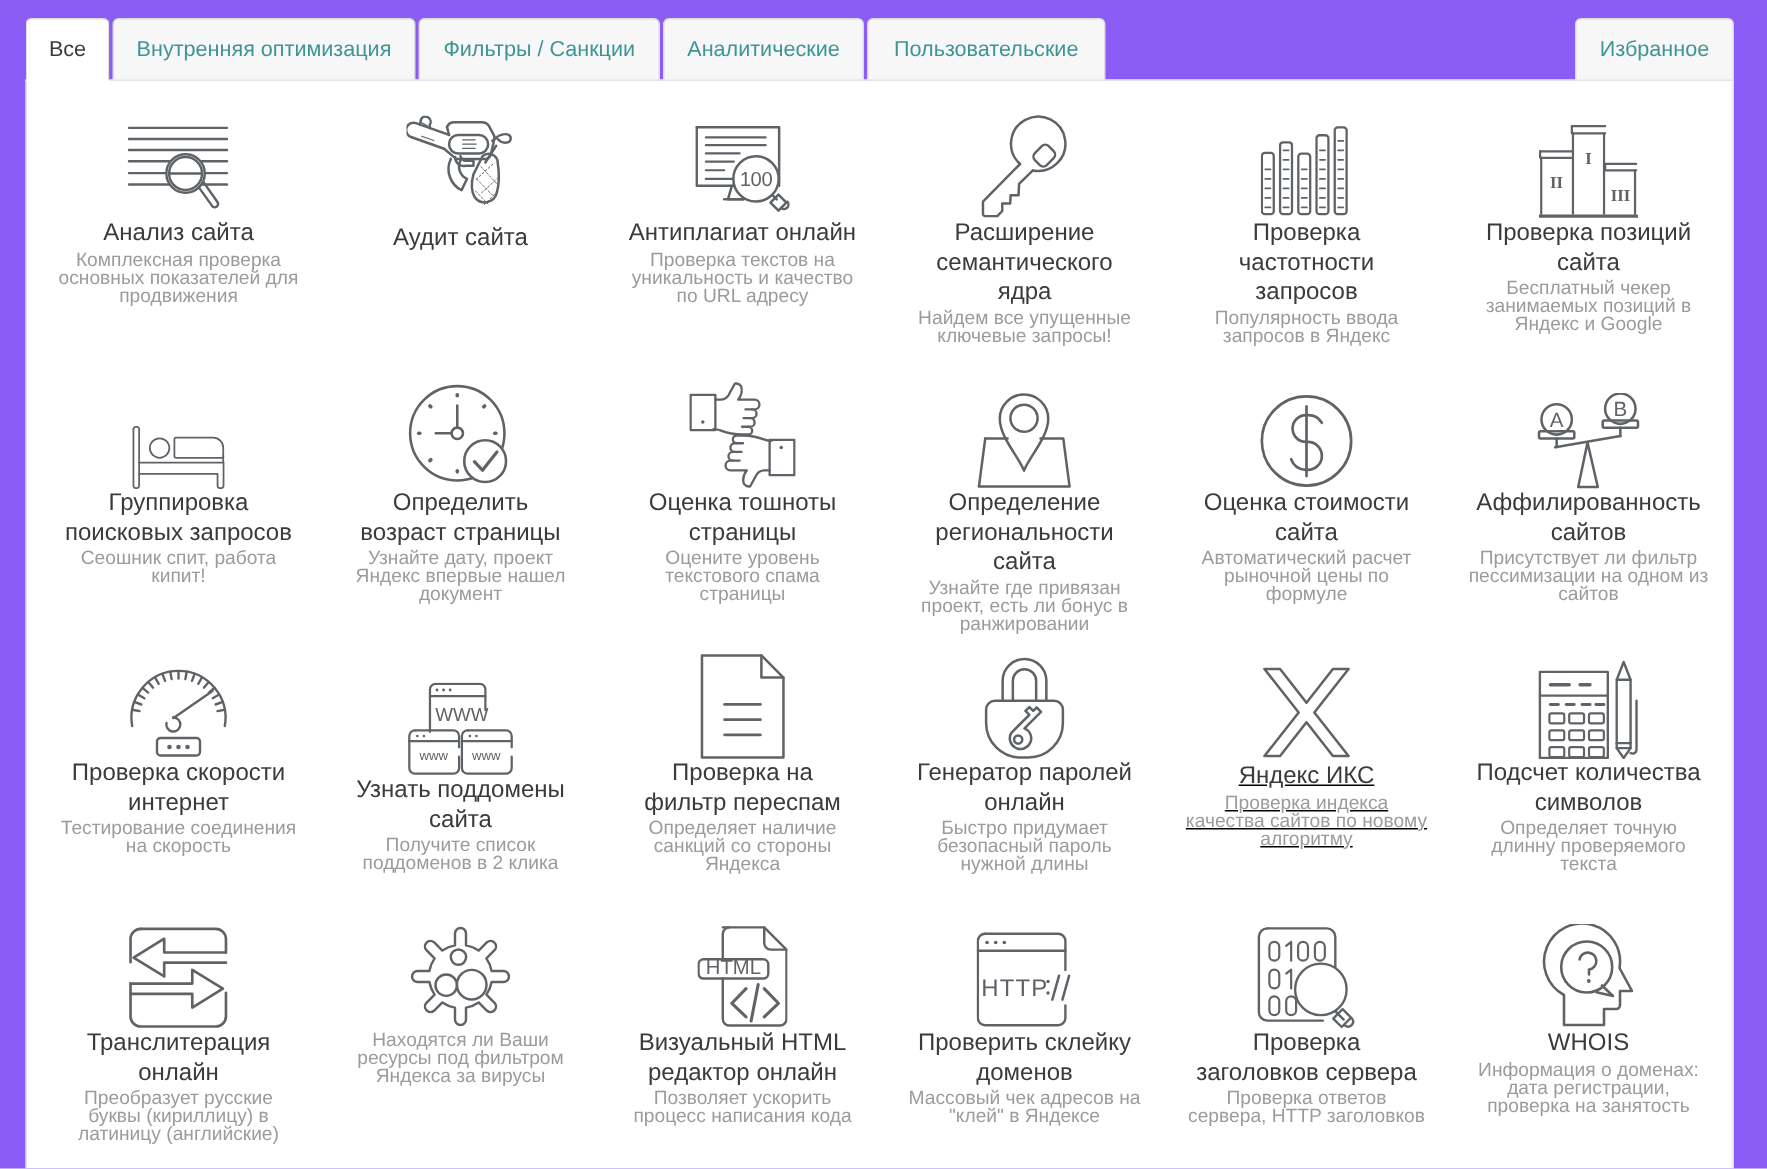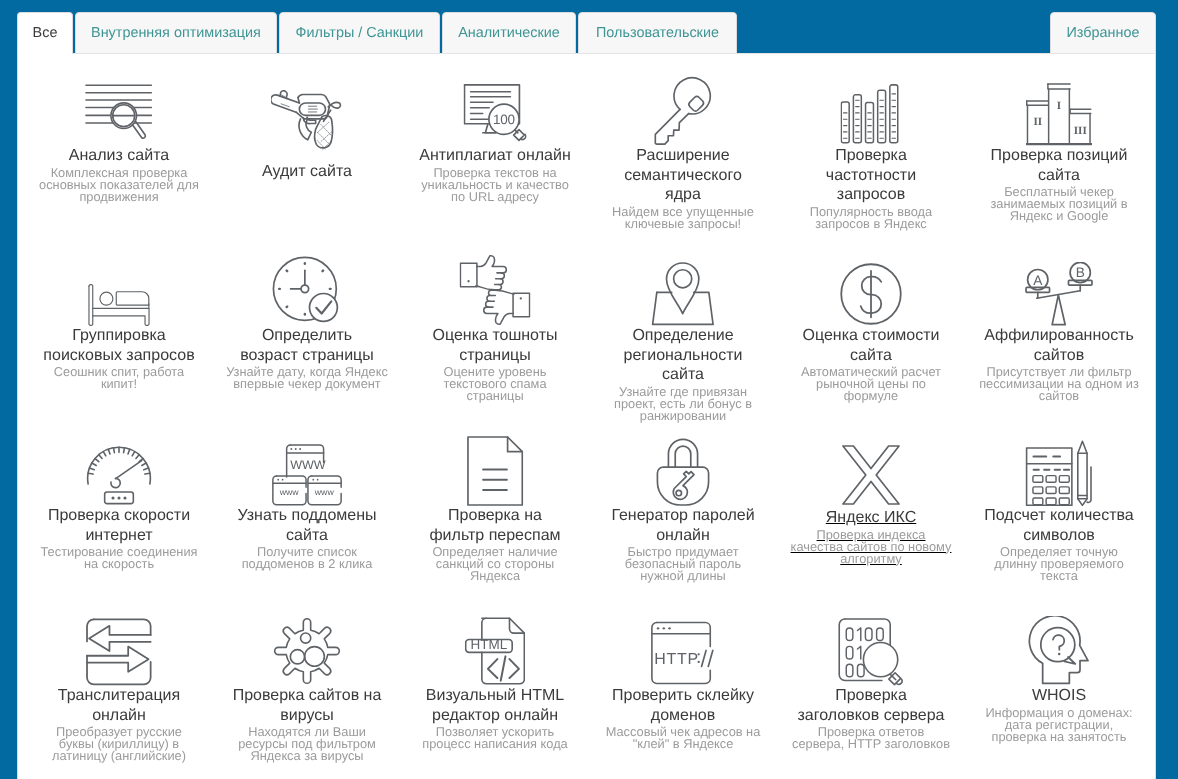--- a/index.html
+++ b/index.html
@@ -4,21 +4,21 @@
 <title>SEO tools</title>
 <style>
   html,body{margin:0;padding:0;}
   body{
     width:1178px;height:779px;overflow:hidden;
     background:#f3f3f3;
     font-family:"Liberation Sans",sans-serif;
     -webkit-font-smoothing:antialiased;
     text-rendering:geometricPrecision;
   }
-  .page{position:relative;width:1178px;height:779px;background:#0369a1;overflow:hidden;}
+  .page{position:relative;width:1178px;height:779px;background:#8b5cf6;overflow:hidden;}
 
   
   .tabbar{position:absolute;left:0;top:0;width:1178px;height:50px;}
   .tab{
     position:absolute;top:12px;height:42px;
     box-sizing:border-box;
     border:1px solid #dcdcdc;
     border-radius:4px 4px 0 0;
     background:#f7f7f7;
     color:#3e9594;
@@ -82,21 +82,21 @@
                 <circle cx="57.5" cy="47" r="19" fill="#fff"></circle>
                 <circle cx="57.5" cy="47" r="16.3"></circle>
                 <path d="M41.2 47 H73.8"></path>
                 <path d="M70.5 60.5 L84.3 79.8 a3.4 3.4 0 0 0 5.1 -4.1 L75.6 56"></path>
               </g>
             </svg>
           </div>
           <div class="t">Анализ сайта</div>
           <div class="d">Комплексная проверка основных показателей для продвижения</div>
         </div>
-        <div class="cell" style="left: 195px; top: 43px;">
+        <div class="cell" style="left: 195px; top: 30px;">
           <div class="ic">
             <svg width="72" height="72" viewBox="0 0 100 100" fill="none" stroke="#5f6367" stroke-width="3" stroke-linecap="round" stroke-linejoin="round" role="img" aria-label="revolver-icon">
               <g stroke-width="2.3">
                 <path d="M39.4 18.0 L8.8 7.1 A6.8 6.8 0 0 0 4.2 19.9 L34.8 30.8"></path>
                 <path d="M12.5 8.4 L13.5 3.3 A1.8 1.8 0 0 1 21.6 8.5 L21.5 11.6"></path>
                 <path d="M14.2 6.7 L19.5 9.7" stroke-width="1.1"></path>
                 <path d="M14.0 19.2 L25.3 23.2" stroke-width="1.1"></path>
                 <path d="M37.5 10.5 a7.5 7.5 0 0 1 6.8 -4.3 H70 a7.5 7.5 0 0 1 6.2 3.2 L80.5 17.5 a5.5 5.5 0 0 1 0.6 5.4 L78 36.5 a5.5 5.5 0 0 1 -5.2 3.7 H46"></path>
                 <path d="M39.4 18.0 L37.5 10.5"></path>
                 <path d="M34.8 30.8 L46 40.2"></path>
@@ -267,21 +267,21 @@
                 </g>
                 <path d="M46 46 V20"></path>
                 <path d="M46 46 H26"></path>
                 <circle cx="46" cy="46" r="5.3" fill="#fff"></circle>
                 <circle cx="72" cy="72" r="19.5" fill="#fff"></circle>
                 <path d="M62 72.5 L69.5 80.5 L83 63.5" stroke-width="3"></path>
               </g>
             </svg>
           </div>
           <div class="t">Определить возраст страницы</div>
-          <div class="d">Узнайте дату, когда Яндекс впервые чекер документ</div>
+          <div class="d">Узнайте дату, проект Яндекс впервые нашел документ</div>
         </div>
         <div class="cell" style="left: 383px; top: 207px;">
           <div class="ic">
             <svg width="71" height="72" viewBox="0 -6 110 108" fill="none" stroke="#5f6367" stroke-width="3" stroke-linecap="round" stroke-linejoin="round" role="img" aria-label="thumbs-icon">
               <g stroke-width="2.4">
                 <path d="M1.4 6.5 H27 V43 H1.4 Z"></path>
                 <circle cx="14" cy="34.5" r="1.8" fill="#5f6367" stroke="none"></circle>
                 <path d="M27 11.5 h5.5 a10 10 0 0 0 8 -4.5 L47 -5 a6.5 6.5 0 0 1 6.5 2.5 q2.5 7 -3 14 H67.5 a5 5 0 0 1 0 10 h-2.5 a4.5 4.5 0 0 1 0 9 h-2 a4.5 4.5 0 0 1 0 9 h-2 a4 4 0 0 1 0 8 h-6 q-12 0 -22 -4 q-4 -1.5 -8 -1.5 H27"></path>
                 <path d="M65 21.5 h-7"></path>
                 <path d="M63 30.5 h-7"></path>
@@ -374,21 +374,21 @@
                 <path d="M32 72 H68 a3.5 3.5 0 0 1 3.5 3.5 V86 a3.5 3.5 0 0 1 -3.5 3.5 H32 A3.5 3.5 0 0 1 28.5 86 V75.5 A3.5 3.5 0 0 1 32 72 Z"></path>
                 <circle cx="41" cy="81" r="2.3" fill="#5f6367" stroke="none"></circle>
                 <circle cx="50" cy="81" r="2.3" fill="#5f6367" stroke="none"></circle>
                 <circle cx="59" cy="81" r="2.3" fill="#5f6367" stroke="none"></circle>
               </g>
             </svg>
           </div>
           <div class="t">Проверка скорости интернет</div>
           <div class="d">Тестирование соединения на скорость</div>
         </div>
-        <div class="cell" style="left: 195px; top: 387px;">
+        <div class="cell" style="left: 195px; top: 398px;">
           <div class="ic">
             <svg width="76" height="62" viewBox="0 0 113 99" fill="none" stroke="#5f6367" stroke-width="3" stroke-linecap="round" stroke-linejoin="round" role="img" aria-label="subdomains-icon">
               <g stroke-width="2.4">
                 <path d="M30 1.4 H77 a6 6 0 0 1 6 6 V29.5"></path>
                 <path d="M30 1.4 a6 6 0 0 0 -6 6 V52.5"></path>
                 <path d="M24 14.5 H83"></path>
                 <circle cx="31.5" cy="8" r="1.5" fill="#5f6367" stroke="none"></circle>
                 <circle cx="38.5" cy="8" r="1.5" fill="#5f6367" stroke="none"></circle>
                 <circle cx="45.5" cy="8" r="1.5" fill="#5f6367" stroke="none"></circle>
                 <text x="58" y="40.5" font-family="Liberation Sans, sans-serif" font-size="20" fill="#5f6367" stroke="none" text-anchor="middle">WWW</text>
@@ -508,21 +508,20 @@
           <div class="ic">
             <svg width="68" height="70" viewBox="0 0 100 100" fill="none" stroke="#5f6367" stroke-width="3" stroke-linecap="round" stroke-linejoin="round" role="img" aria-label="virus-icon">
               <g stroke-width="2.4">
                 <path d="M44.6 19.5L44.6 7.9A5.4 5.4 0 0 1 55.4 7.9L55.4 19.5A31 31 0 0 1 67.8 24.6L67.8 24.6L76.0 16.4A5.4 5.4 0 0 1 83.6 24.0L75.4 32.2A31 31 0 0 1 80.5 44.6L80.5 44.6L92.1 44.6A5.4 5.4 0 0 1 92.1 55.4L80.5 55.4A31 31 0 0 1 75.4 67.8L75.4 67.8L83.6 76.0A5.4 5.4 0 0 1 76.0 83.6L67.8 75.4A31 31 0 0 1 55.4 80.5L55.4 80.5L55.4 92.1A5.4 5.4 0 0 1 44.6 92.1L44.6 80.5A31 31 0 0 1 32.2 75.4L32.2 75.4L24.0 83.6A5.4 5.4 0 0 1 16.4 76.0L24.6 67.8A31 31 0 0 1 19.5 55.4L19.5 55.4L7.9 55.4A5.4 5.4 0 0 1 7.9 44.6L19.5 44.6A31 31 0 0 1 24.6 32.2L24.6 32.2L16.4 24.0A5.4 5.4 0 0 1 24.0 16.4L32.2 24.6A31 31 0 0 1 44.6 19.5Z"></path>
                 <circle cx="48" cy="31" r="7.5"></circle>
                 <circle cx="36" cy="58.5" r="10.5"></circle>
                 <circle cx="61" cy="58" r="14.5"></circle>
               </g>
             </svg>
           </div>
-          <div class="t">Проверка сайтов на вирусы</div>
           <div class="d">Находятся ли Ваши ресурсы под фильтром Яндекса за вирусы</div>
         </div>
         <div class="cell" style="left: 383px; top: 567px;">
           <div class="ic">
             <svg width="60" height="70" viewBox="0 0 89 100" fill="none" stroke="#5f6367" stroke-width="3" stroke-linecap="round" stroke-linejoin="round" role="img" aria-label="html-editor-icon">
               <g stroke-width="2.4">
                 <path d="M25 1.4 H66 L88 23.4 V92 a6.5 6.5 0 0 1 -6.5 6.5 H31.5 A6.5 6.5 0 0 1 25 92 V52"></path>
                 <path d="M25 33 V7.9 A6.5 6.5 0 0 1 31.5 1.4"></path>
                 <path d="M66 1.4 V17 a6.4 6.4 0 0 0 6.4 6.4 H88"></path>
                 <path d="M6 33 H65 a5 5 0 0 1 5 5 V47 a5 5 0 0 1 -5 5 H6 A5 5 0 0 1 1 47 V38 A5 5 0 0 1 6 33 Z"></path>

